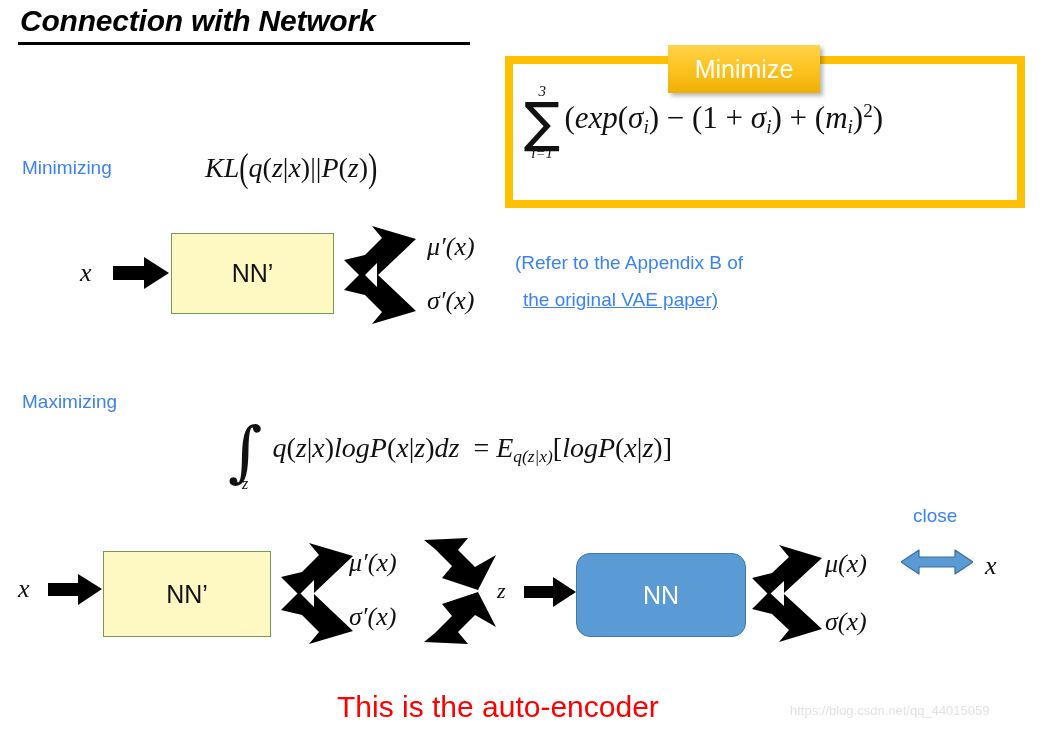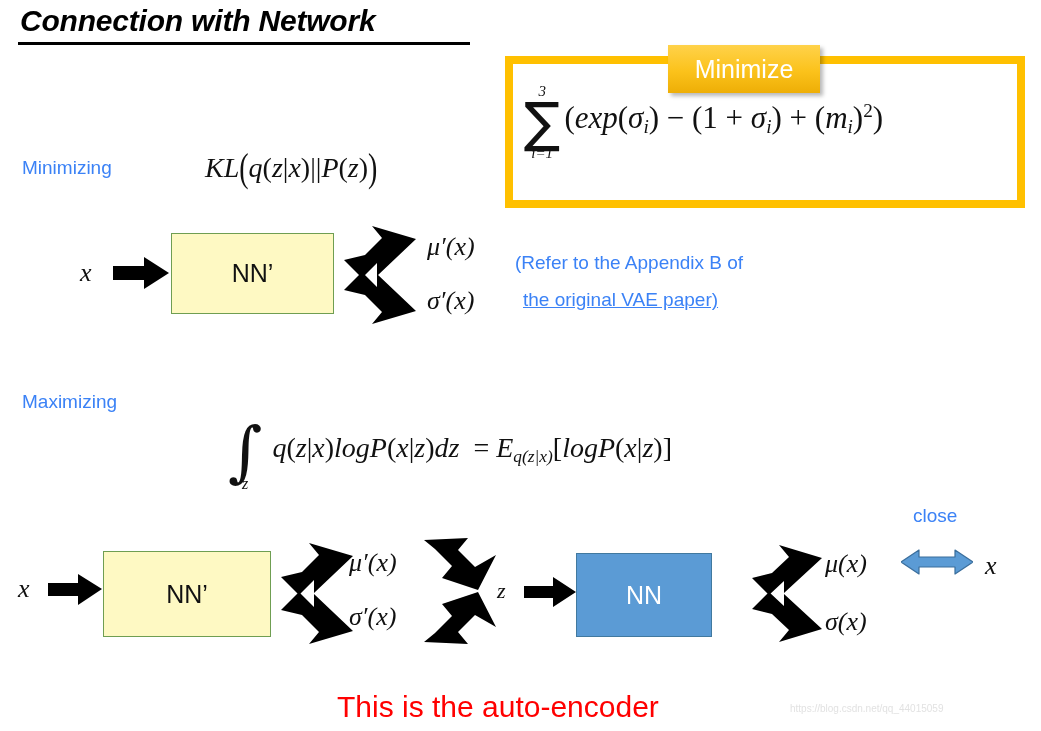--- a/index.html
+++ b/index.html
@@ -224,21 +224,21 @@
     top: 690px;
     font-size: 30px;
     color: #FF0000;
     font-family: "Liberation Sans", sans-serif;
     white-space: nowrap;
   }
   .watermark {
     position: absolute;
     left: 790px;
     top: 703px;
-    font-size: 10px;
+    font-size: 13px;
     color: #E2E2E2;
     font-family: "Liberation Sans", sans-serif;
     white-space: nowrap;
   }
 </style>
 </head>
 <body>
 
 <div id="slide">
 
@@ -320,21 +320,21 @@
   <svg class="arrow-svg" style="left:424px; top:592px;" width="72" height="52" viewBox="0 0 72 52">
     <path d="M0 50 L44 52 L34 40 L51 23 L72 35 L54 0 L18 12 L28 24 L11 41 Z" fill="#000"></path>
   </svg>
 
   <div class="mlabel small" style="left:497px; top:578px;">z</div>
 
   <svg class="arrow-svg" style="left:524px; top:577px;" width="52" height="30" viewBox="0 0 52 30">
     <path d="M0 9 H29 V0 L52 15 L29 30 V21 H0 Z" fill="#000"></path>
   </svg>
 
-  <div class="nn-box nn-blue" style="left:576px; top:553px; width:136px; height:84px;">
+  <div class="nn-box nn-blue" style="left:576px; top:553px; width:170px; height:84px;border-radius:14px;">
     <span>NN</span>
   </div>
 
   <svg class="arrow-svg" style="left:752px; top:545px;" width="70" height="50" viewBox="0 0 70 50">
     <path d="M0 33 L17 50 L32 36 L32 48 L70 13 L27 0 L37 12 L20 28 Z" fill="#000"></path>
   </svg>
   <svg class="arrow-svg" style="left:752px; top:592px;" width="70" height="50" viewBox="0 0 70 50">
     <path d="M0 17 L17 0 L32 14 L32 2 L70 37 L27 50 L37 38 L20 22 Z" fill="#000"></path>
   </svg>
 

